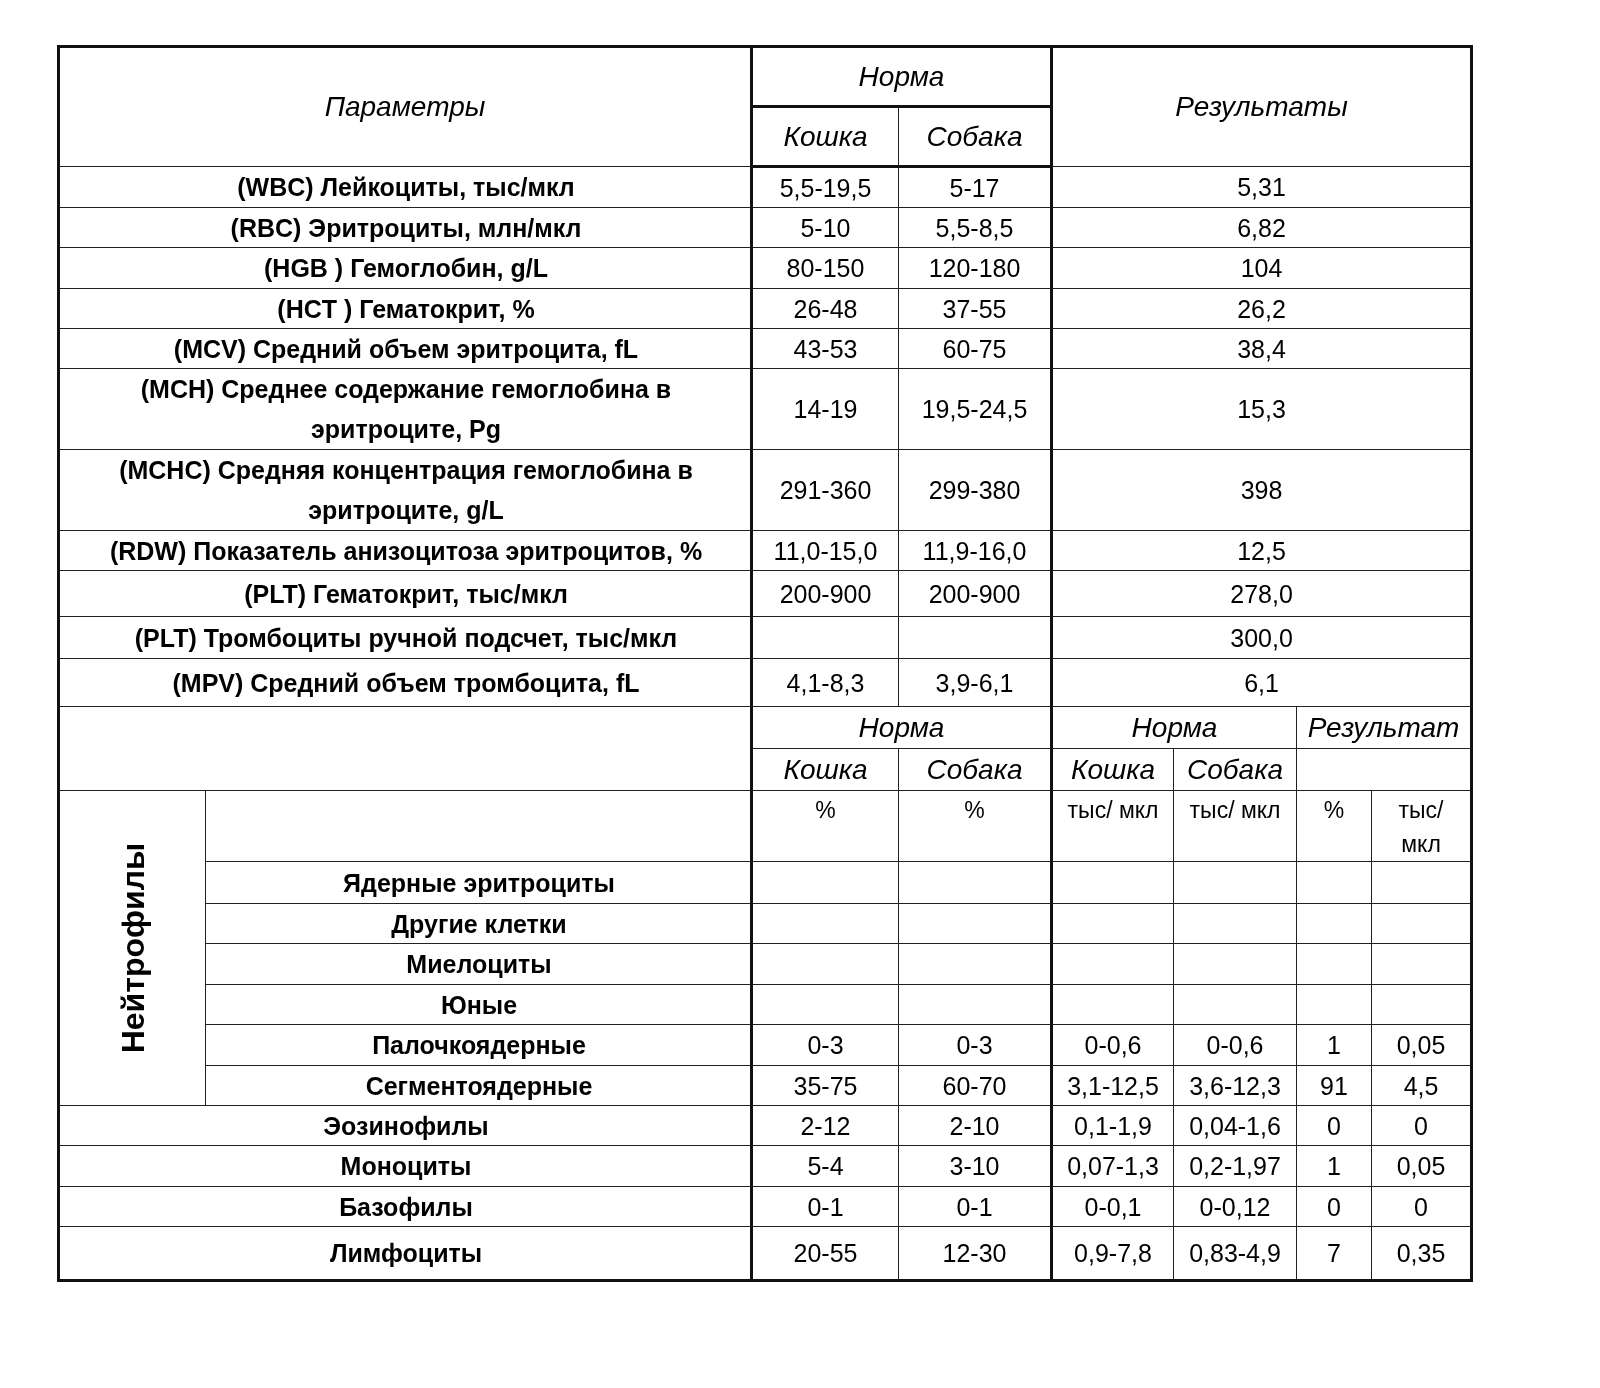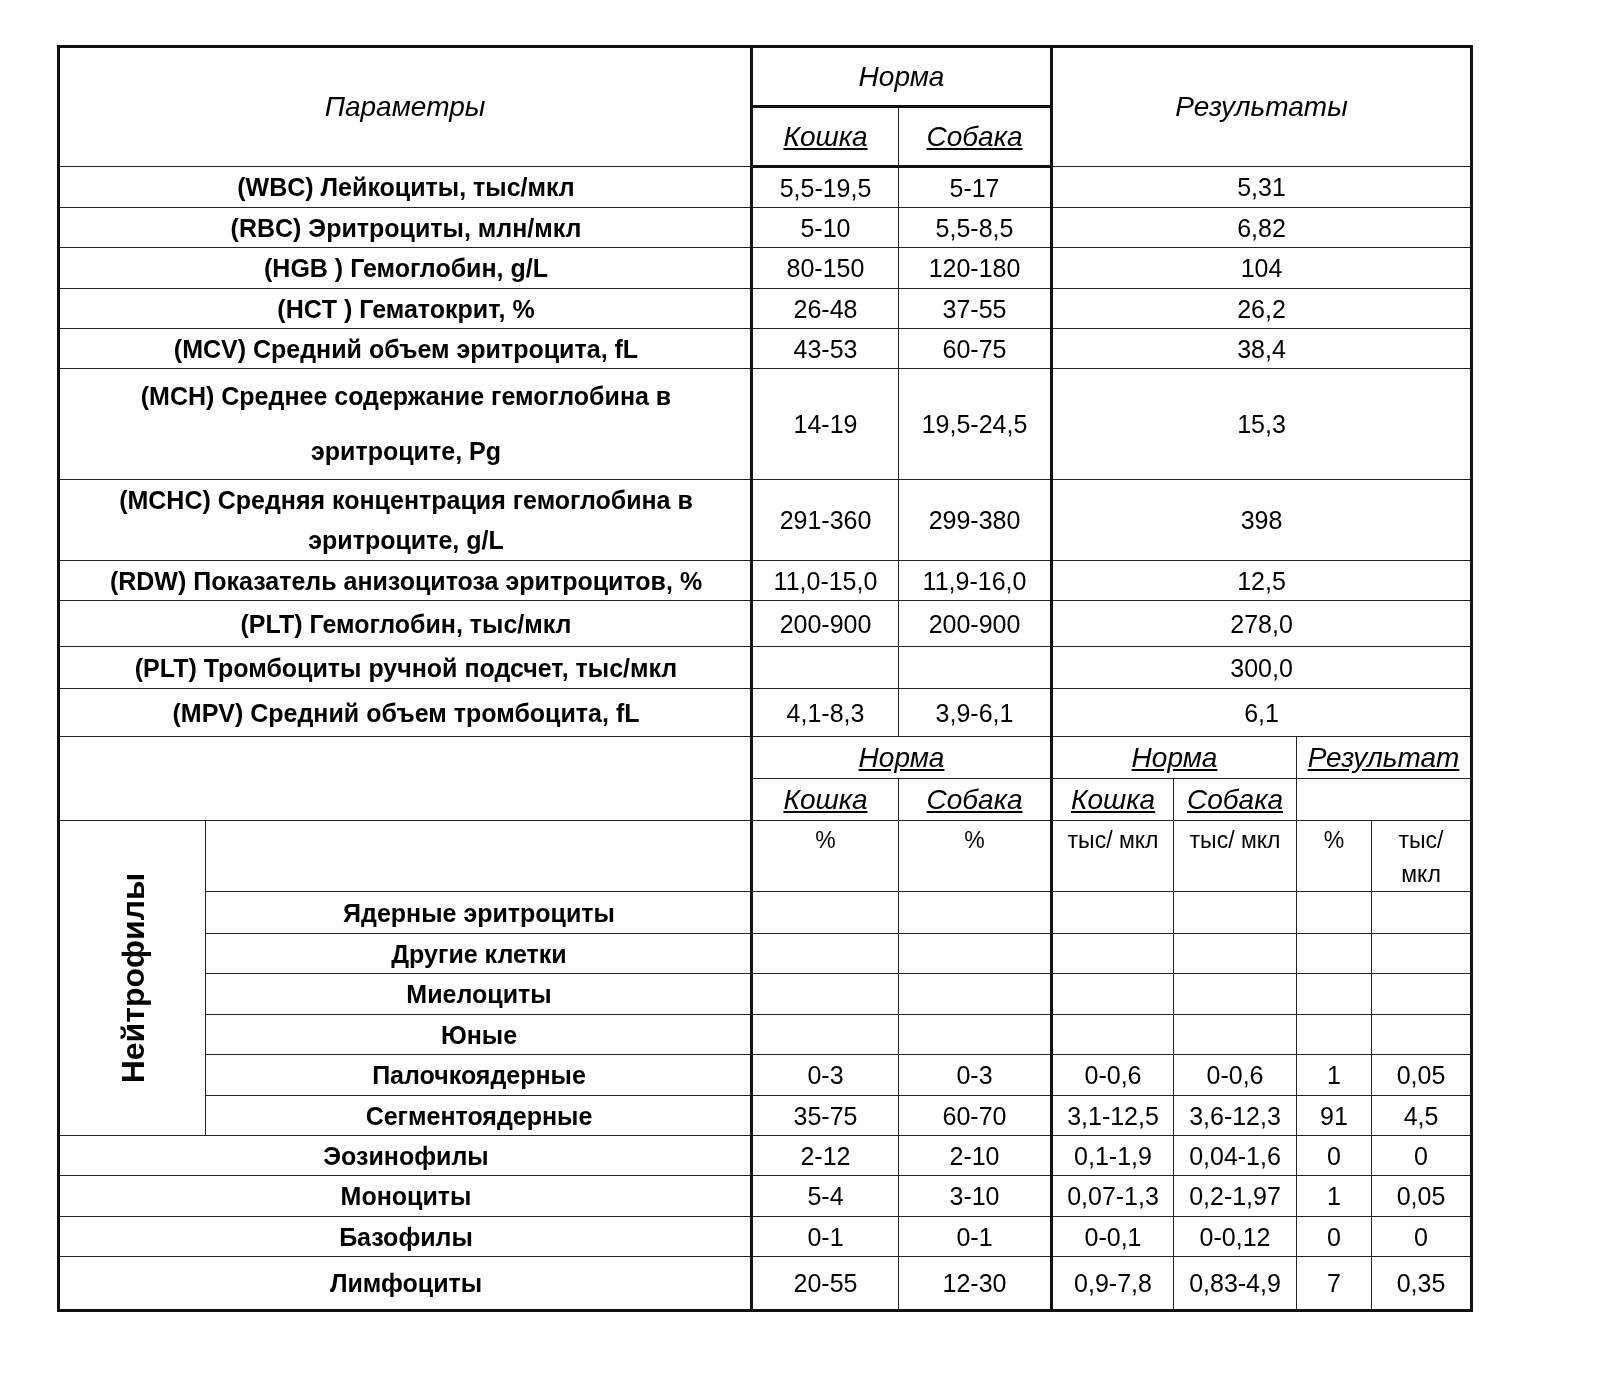--- a/index.html
+++ b/index.html
@@ -15,21 +15,21 @@
     padding: 0 8px;
     font-size: 25px;
     line-height: 1.2;
     text-align: center;
     vertical-align: middle;
     overflow: hidden;
     white-space: nowrap;
   }
   td.param { text-align: right; font-weight: bold; white-space: normal !important; padding-left: 10px !important; }
   td.hdr { font-style: italic; font-size: 28px !important; }
-  td.sub { font-style: italic; font-size: 28px !important; text-decoration: underline; }
+  td.sub { font-style: italic; font-size: 28px !important; }
   td.unit { vertical-align: top !important; font-size: 23px !important; line-height: 34px !important; padding-top: 2px !important; white-space: normal !important; }
   tr.thick-bottom td { border-bottom: 3px solid #111; }
   td.thick-left { border-left: 3px solid #111 !important; }
   td.vert { position: relative; padding: 0 !important; }
   td.vert .vlabel {
     position: absolute; left: 50%; top: 50%;
     transform: translate(-50%, -50%) rotate(-90deg);
     font-weight: bold; font-size: 32px; white-space: nowrap;
   }
 </style>
@@ -83,39 +83,39 @@
     <td>37-55</td>
     <td class="thick-left" colspan="4">26,2</td>
   </tr>
   <tr style="height:40px">
     <td class="param" colspan="2">(MCV) Средний объем эритроцита, fL</td>
     <td class="thick-left">43-53</td>
     <td>60-75</td>
     <td class="thick-left" colspan="4">38,4</td>
   </tr>
   <tr style="height:78px">
-    <td class="param" colspan="2" style="line-height:55px">(MCH) Среднее содержание гемоглобина в эритроците, Pg</td>
+    <td class="param" colspan="2" style="line-height:40px">(MCH) Среднее содержание гемоглобина в эритроците, Pg</td>
     <td class="thick-left">14-19</td>
     <td>19,5-24,5</td>
     <td class="thick-left" colspan="4">15,3</td>
   </tr>
   <tr style="height:80px">
     <td class="param" colspan="2" style="line-height:40px">(MCHC) Средняя концентрация гемоглобина в эритроците, g/L</td>
     <td class="thick-left">291-360</td>
     <td>299-380</td>
     <td class="thick-left" colspan="4">398</td>
   </tr>
   <tr style="height:40px">
     <td class="param" colspan="2">(RDW) Показатель анизоцитоза эритроцитов, %</td>
     <td class="thick-left">11,0-15,0</td>
     <td>11,9-16,0</td>
     <td class="thick-left" colspan="4">12,5</td>
   </tr>
   <tr style="height:46px">
-    <td class="param" colspan="2">(PLT) Гемоглобин, тыс/мкл</td>
+    <td class="param" colspan="2">(PLT) Гематокрит, тыс/мкл</td>
     <td class="thick-left">200-900</td>
     <td>200-900</td>
     <td class="thick-left" colspan="4">278,0</td>
   </tr>
   <tr style="height:42px">
     <td class="param" colspan="2">(PLT) Тромбоциты ручной подсчет, тыс/мкл</td>
     <td class="thick-left"></td>
     <td></td>
     <td class="thick-left" colspan="4">300,0</td>
   </tr>

